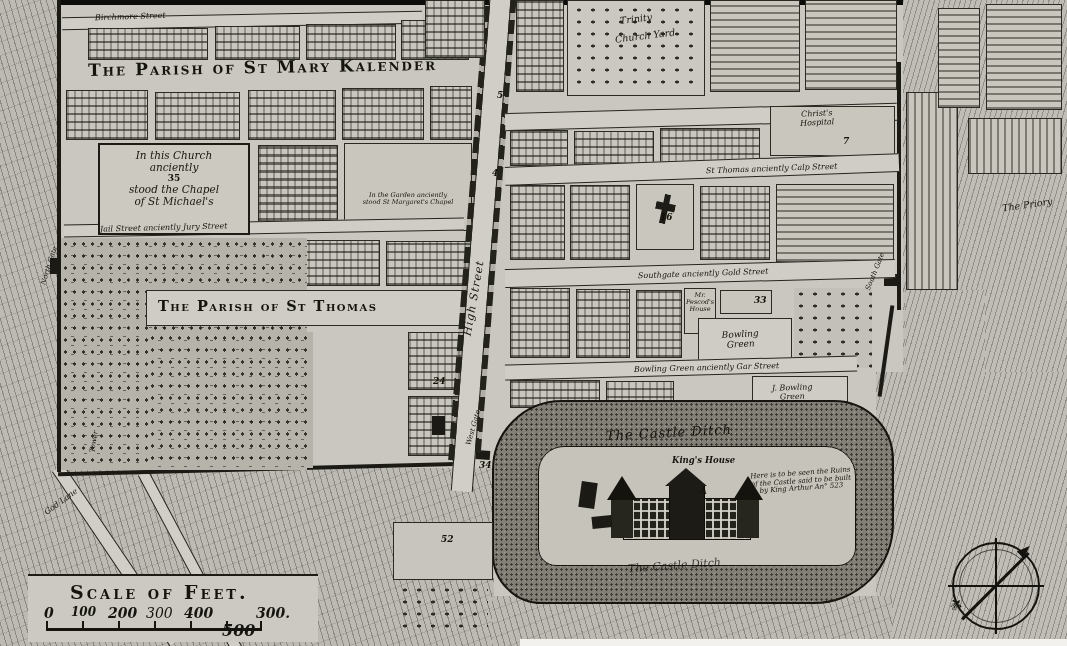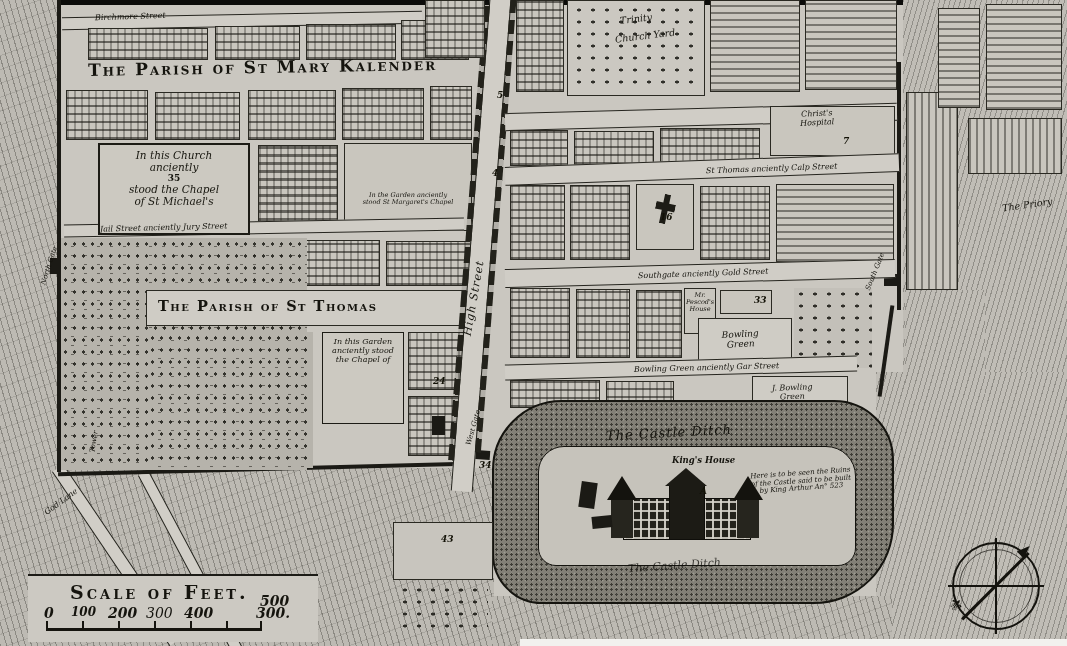--- a/index.html
+++ b/index.html
@@ -159,25 +159,20 @@
   <div class="blk" style="left:393px;top:522px;width:100px;height:58px;background:#c8c5be;"></div>
   <div class="orchard" style="left:398px;top:584px;width:90px;height:52px;background-color:transparent;"></div>
 
   <div class="notebox" style="left:98px;top:143px;width:152px;height:92px;font-size:10.5px;">
     <div>In this Church</div>
     <div>anciently</div>
     <div style="font-style:normal;font-weight:bold;font-size:9px;">35</div>
     <div>stood the Chapel</div>
     <div>of St Michael's</div>
   </div>
-  <div class="notebox" style="left:322px;top:332px;width:82px;height:92px;font-size:8px;border-width:1.5px;">
-    <div>In this Garden</div>
-    <div>anciently stood</div>
-    <div>the Chapel of</div>
-  </div>
   <div class="lbl note" style="left:352px;top:192px;width:112px;font-size:6.5px;white-space:normal;">
     <div>In the Garden anciently</div>
     <div>stood St Margaret's Chapel</div>
   </div>
   <div class="lbl note" style="left:742px;top:470px;width:118px;font-size:7px;white-space:normal;transform:rotate(-4deg);">
     <div>Here is to be seen the Ruins</div>
     <div>of the Castle said to be built</div>
     <div>by King Arthur An° 523</div>
   </div>
 
@@ -220,31 +215,31 @@
   <div class="lbl" style="left:856px;top:268px;font-size:7px;transform:rotate(-68deg);">South Gate</div>
   <div class="lbl" style="left:84px;top:438px;font-size:7px;transform:rotate(-80deg);">Tower</div>
 
   <div class="mark" style="left:497px;top:90px;">5</div>
   <div class="mark" style="left:492px;top:168px;">4</div>
   <div class="mark" style="left:660px;top:212px;">16</div>
   <div class="mark" style="left:754px;top:295px;">33</div>
   <div class="mark" style="left:843px;top:136px;">7</div>
   <div class="mark" style="left:433px;top:376px;">24</div>
   <div class="mark" style="left:479px;top:460px;">34</div>
-  <div class="mark" style="left:441px;top:534px;">43</div>
+  <div class="mark" style="left:441px;top:534px;">52</div>
   <div class="mark" style="left:700px;top:486px;">A</div>
 
   <div class="abs" style="left:28px;top:574px;width:290px;height:66px;background:#ccc9c2;border-top:2px solid #1c1b16;">
     <div class="lbl caps" style="left:42px;top:6px;font-size:19px;letter-spacing:3px;">Scale of Feet.</div>
     <div class="lbl" style="left:16px;top:30px;font-size:14px;font-weight:bold;">0</div>
     <div class="lbl" style="left:43px;top:30px;font-size:12px;font-weight:bold;">100</div>
     <div class="lbl" style="left:80px;top:30px;font-size:14px;font-weight:bold;">200</div>
     <div class="lbl" style="left:118px;top:30px;font-size:14px;font-weight:normal;">300</div>
     <div class="lbl" style="left:156px;top:30px;font-size:14px;font-weight:bold;">400</div>
-    <div class="lbl" style="left:194px;top:18px;font-size:14px;font-weight:bold;margin-left:38px;">500</div>
+    <div class="lbl" style="left:194px;top:46px;font-size:16px;font-weight:bold;">500</div>
     <div class="lbl" style="left:228px;top:30px;font-size:14px;font-weight:bold;">300.</div>
     <div class="scalebar" style="left:18px;top:52px;width:216px;">
       <div class="tick" style="left:0;"></div>
         <div class="tick" style="left:36px;"></div>
       <div class="tick" style="left:72px;"></div>
         <div class="tick" style="left:108px;"></div>
       <div class="tick" style="left:144px;"></div>
         <div class="tick" style="left:180px;"></div>
       <div class="tick" style="left:214px;"></div>
     </div>

